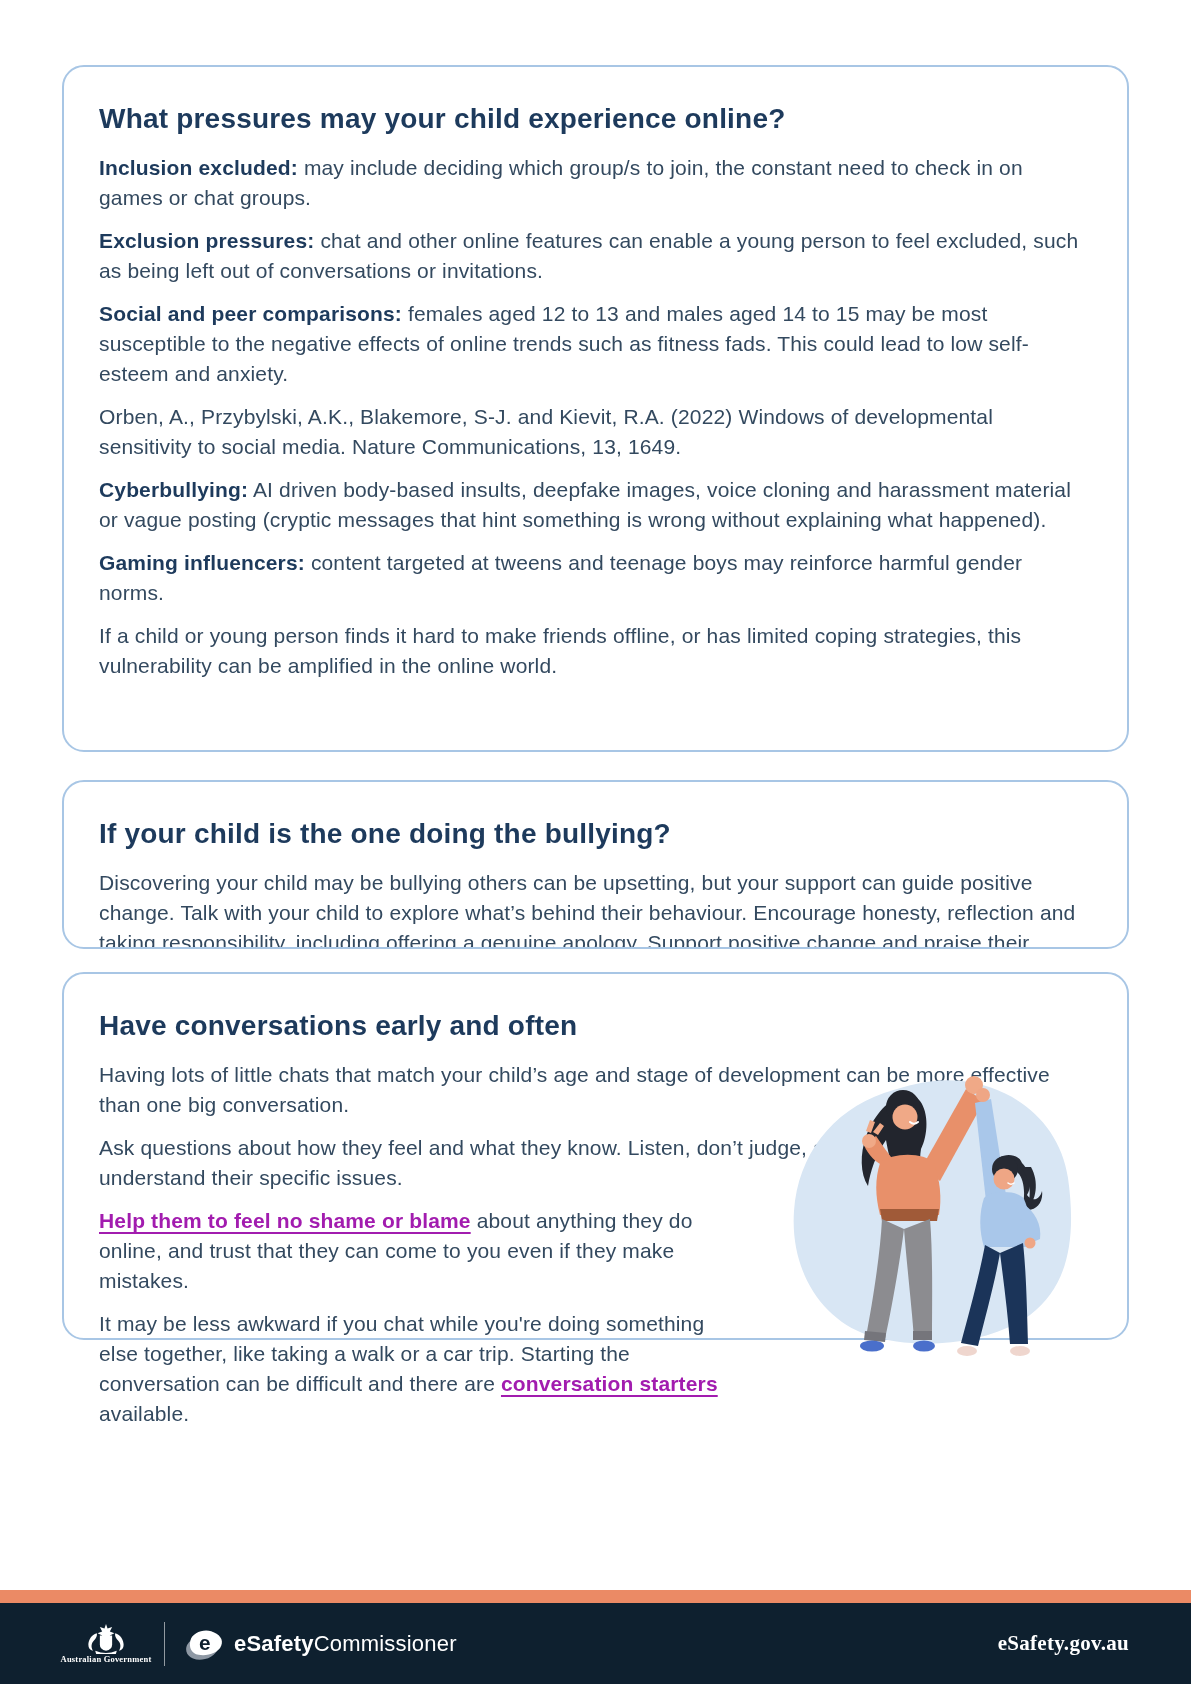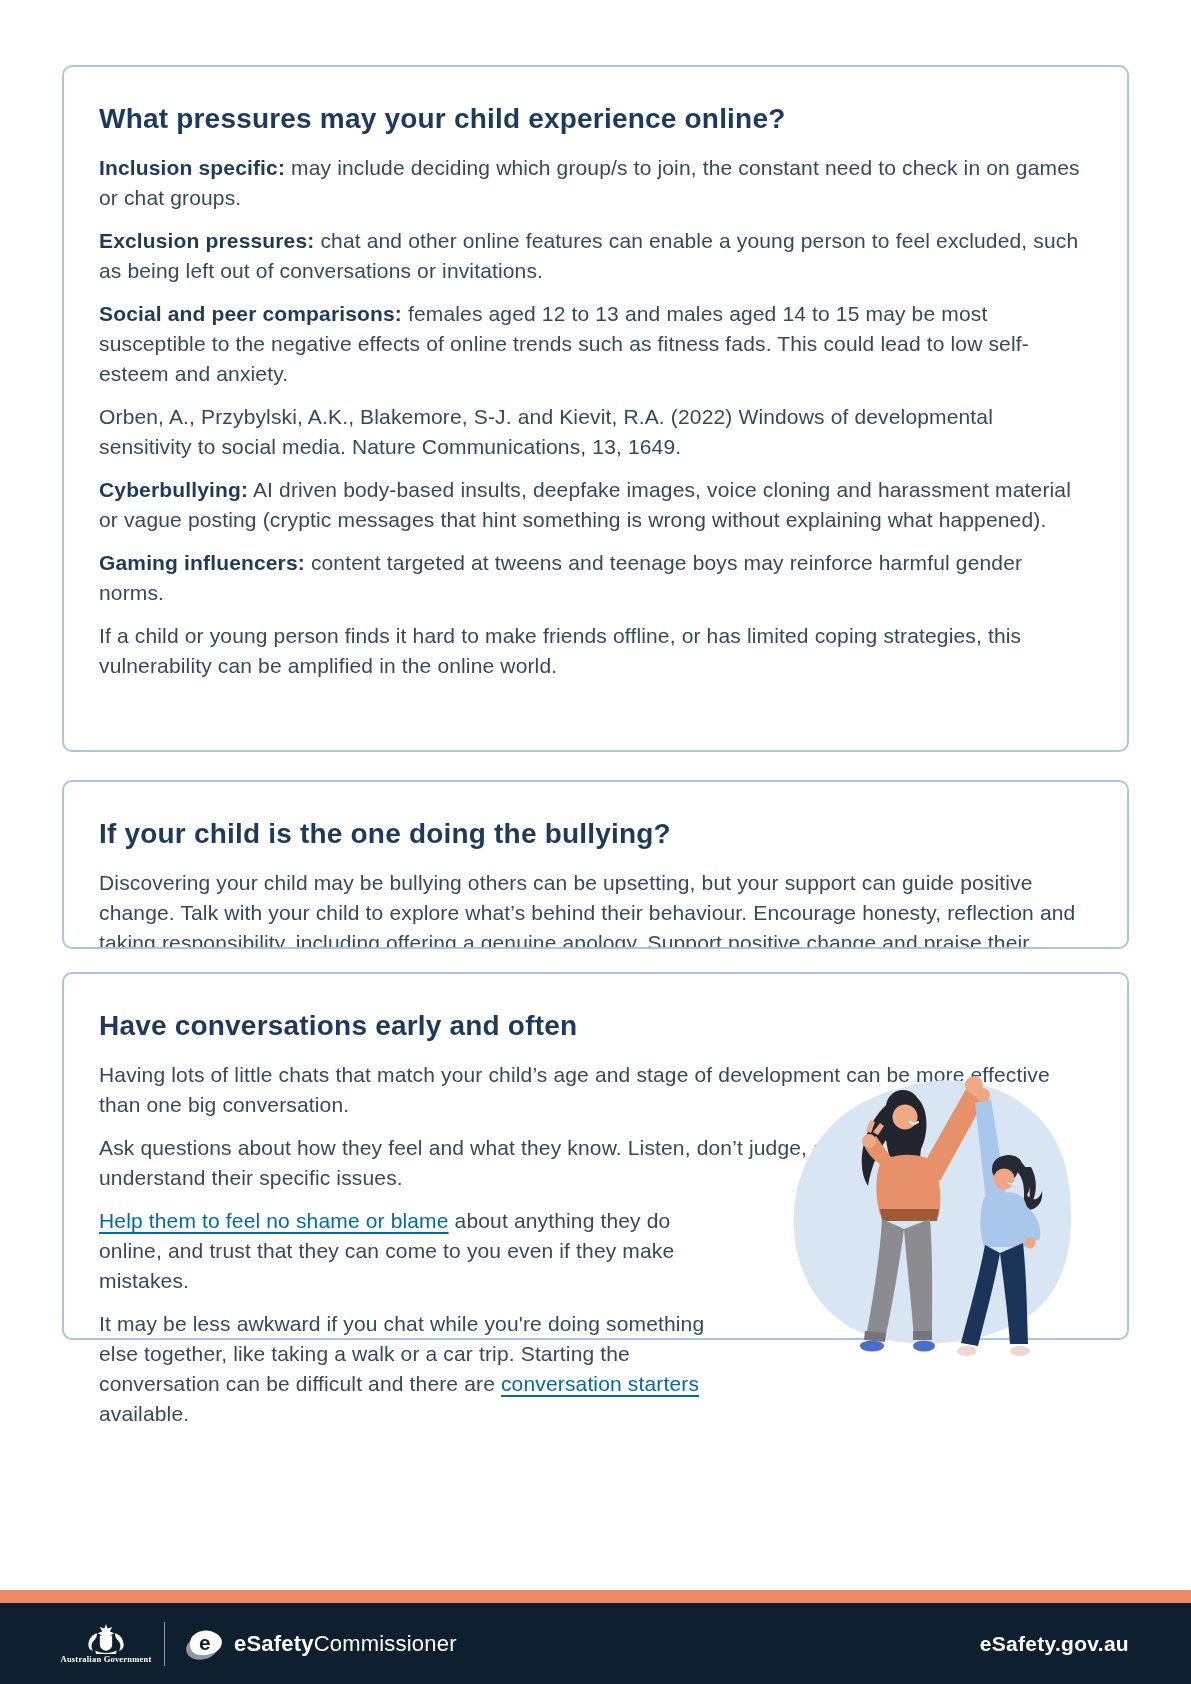--- a/index.html
+++ b/index.html
@@ -2,54 +2,54 @@
 <html><head>
 <meta charset="utf-8">
 <style>
   html,body{margin:0;padding:0;background:#ffffff;}
   .page{
     position:relative;width:1191px;height:1684px;overflow:hidden;background:#ffffff;
     font-family:"Liberation Sans", sans-serif;
   }
   .card{
     box-sizing:border-box;width:1067px;margin-left:62px;background:#ffffff;
-    border:2px solid #a8c6e5;border-radius:10px;padding:34px 46px 30px 35px;
+    border:2px solid #a8c6e5;border-radius:22px;padding:34px 46px 30px 35px;
   }
   .card h2{margin:0;font-size:28px;line-height:36px;color:#1d3a5c;letter-spacing:.2px;font-weight:bold;}
   .card p{margin:13px 0 0;font-size:21px;line-height:30px;color:#33495f;letter-spacing:.15px;}
   .card p.first{margin-top:16px;}
   .lead{font-weight:bold;color:#1d3a5c;}
-  .textlink{color:#0369a1;font-weight:normal;text-decoration:underline;text-decoration-thickness:2px;text-underline-offset:4px;cursor:pointer;}
+  .textlink{color:#a21caf;font-weight:bold;text-decoration:underline;text-decoration-thickness:2px;text-underline-offset:4px;cursor:pointer;}
   #card-pressures{margin-top:65px;height:687px;overflow:hidden;}
   #card-bullying{margin-top:28px;height:169px;overflow:hidden;}
   #card-conversations{margin-top:23px;height:368px;position:relative;}
   .illu-spacer{float:right;width:352px;height:244px;}
   .illu{position:absolute;right:44px;bottom:-22px;width:312px;height:365px;pointer-events:none;}
   .accent-bar{position:absolute;left:0;right:0;bottom:81px;height:13px;background:#eb8a65;}
   .footer{
     position:absolute;left:0;right:0;bottom:0;height:81px;background:#0e202f;color:#ffffff;
     display:flex;align-items:center;justify-content:space-between;box-sizing:border-box;padding:0 62px;
   }
   .footer-left{display:flex;align-items:center;}
   .crest{display:flex;flex-direction:column;align-items:center;width:88px;}
   .crest-label{font-family:"Liberation Serif", serif;font-size:8.5px;font-weight:bold;letter-spacing:.2px;margin-top:0;white-space:nowrap;}
   .footer-divider{width:1px;height:44px;background:rgba(255,255,255,.55);margin:0 18px 0 14px;}
   .brand{display:flex;align-items:center;}
   .wordmark{font-size:22px;margin-left:9px;letter-spacing:.2px;}
   .wordmark .bold{font-weight:bold;}
-  .site{font-size:21px;font-weight:bold;letter-spacing:.3px;}
+  .site{font-size:21px;font-weight:bold;letter-spacing:.3px;font-family:Liberation Serif, serif;}
 </style>
 </head>
 <body>
 
 <div class="page">
 
   <section class="card" id="card-pressures">
     <h2>What pressures may your child experience online?</h2>
-    <p class="first"><span class="lead">Inclusion specific:</span><span> may include deciding which group/s to join, the constant need to check in on games or chat groups.</span></p>
+    <p class="first"><span class="lead">Inclusion excluded:</span><span> may include deciding which group/s to join, the constant need to check in on games or chat groups.</span></p>
     <p><span class="lead">Exclusion pressures:</span><span> chat and other online features can enable a young person to feel excluded, such as being left out of conversations or invitations.</span></p>
     <p><span class="lead">Social and peer comparisons:</span><span> females aged 12 to 13 and males aged 14 to 15 may be most susceptible to the negative effects of online trends such as fitness fads. This could lead to low self-esteem and anxiety.</span></p>
     <p>Orben, A., Przybylski, A.K., Blakemore, S-J. and Kievit, R.A. (2022) Windows of developmental sensitivity to social media. Nature Communications, 13, 1649.</p>
     <p><span class="lead">Cyberbullying:</span><span> AI driven body-based insults, deepfake images, voice cloning and harassment material or vague posting (cryptic messages that hint something is wrong without explaining what happened).</span></p>
     <p><span class="lead">Gaming influencers:</span><span> content targeted at tweens and teenage boys may reinforce harmful gender norms.</span></p>
     <p>If a child or young person finds it hard to make friends offline, or has limited coping strategies, this vulnerability can be amplified in the online world.</p>
   </section>
 
   <section class="card" id="card-bullying">
     <h2>If your child is the one doing the bullying?</h2>

